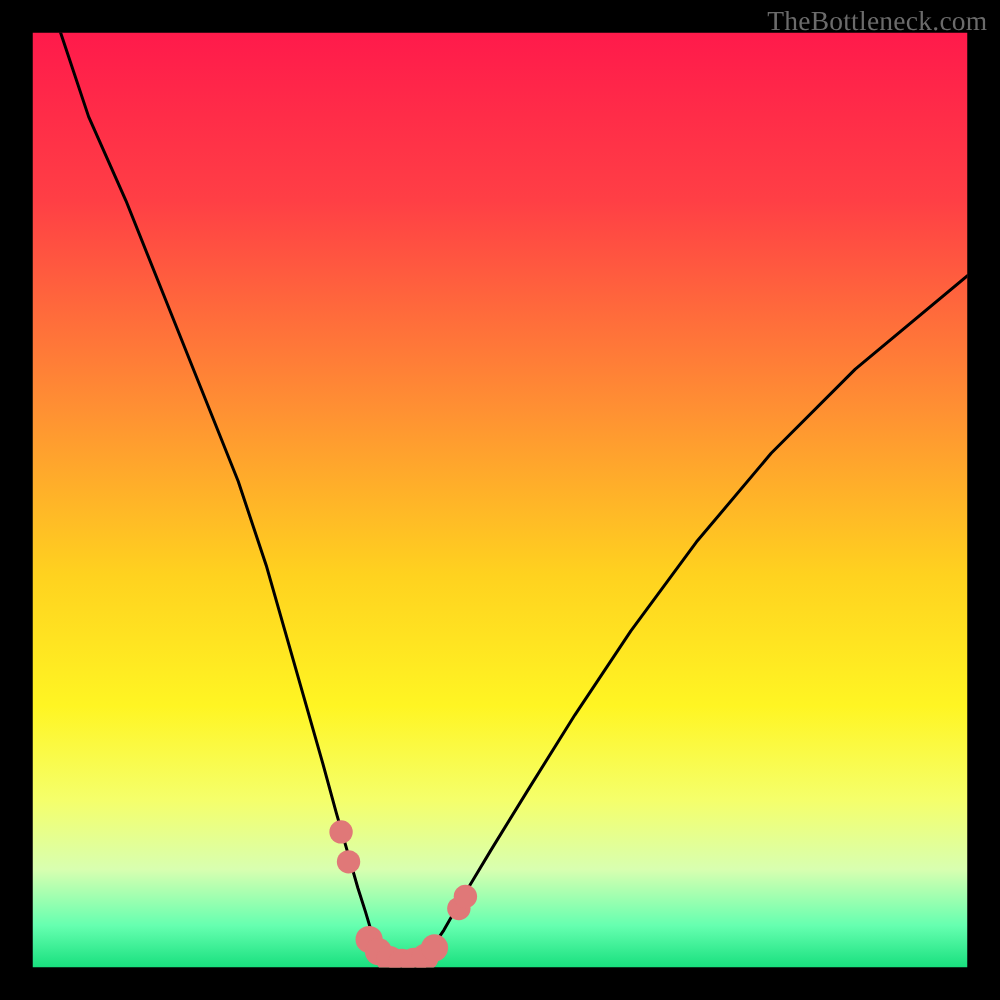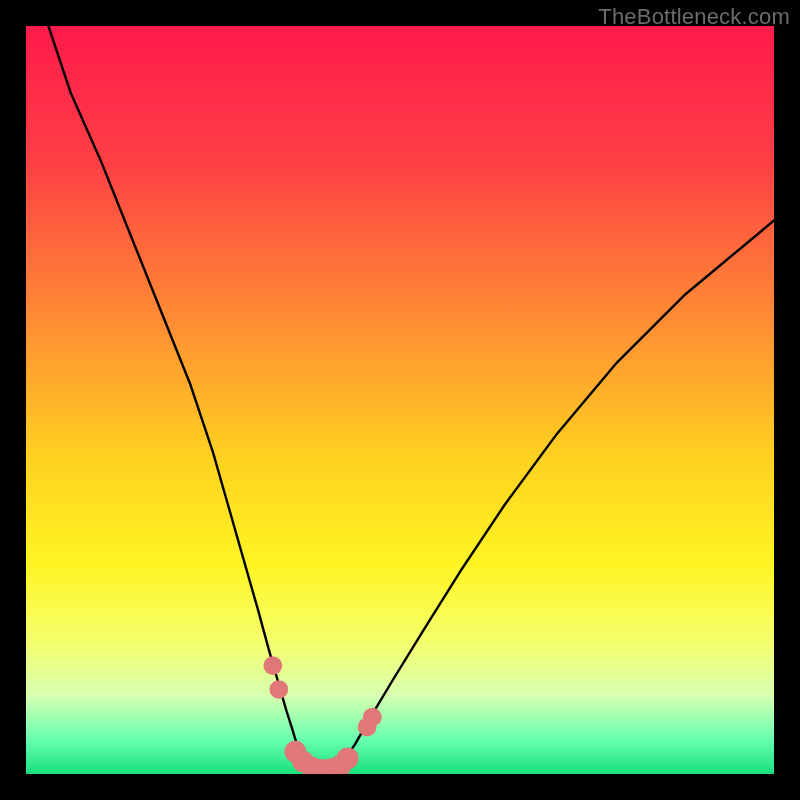--- a/index.html
+++ b/index.html
@@ -25,20 +25,21 @@
   }
   .watermark {
     position: absolute;
     top: 4px;
     right: 10px;
     color: #6b6b6b;
     font-size: 22px;
     font-weight: 500;
     letter-spacing: 0.2px;
     user-select: none;
+    font-family: Liberation Serif, serif;
   }
 </style>
 </head>
 <body>
 
 <div class="frame">
   <svg class="plot" viewBox="0 0 100 100" preserveAspectRatio="none">
     <defs>
       <linearGradient id="bg-grad" x1="0" y1="0" x2="0" y2="1">
           <stop offset="0%" stop-color="#ff1a4b"></stop>

